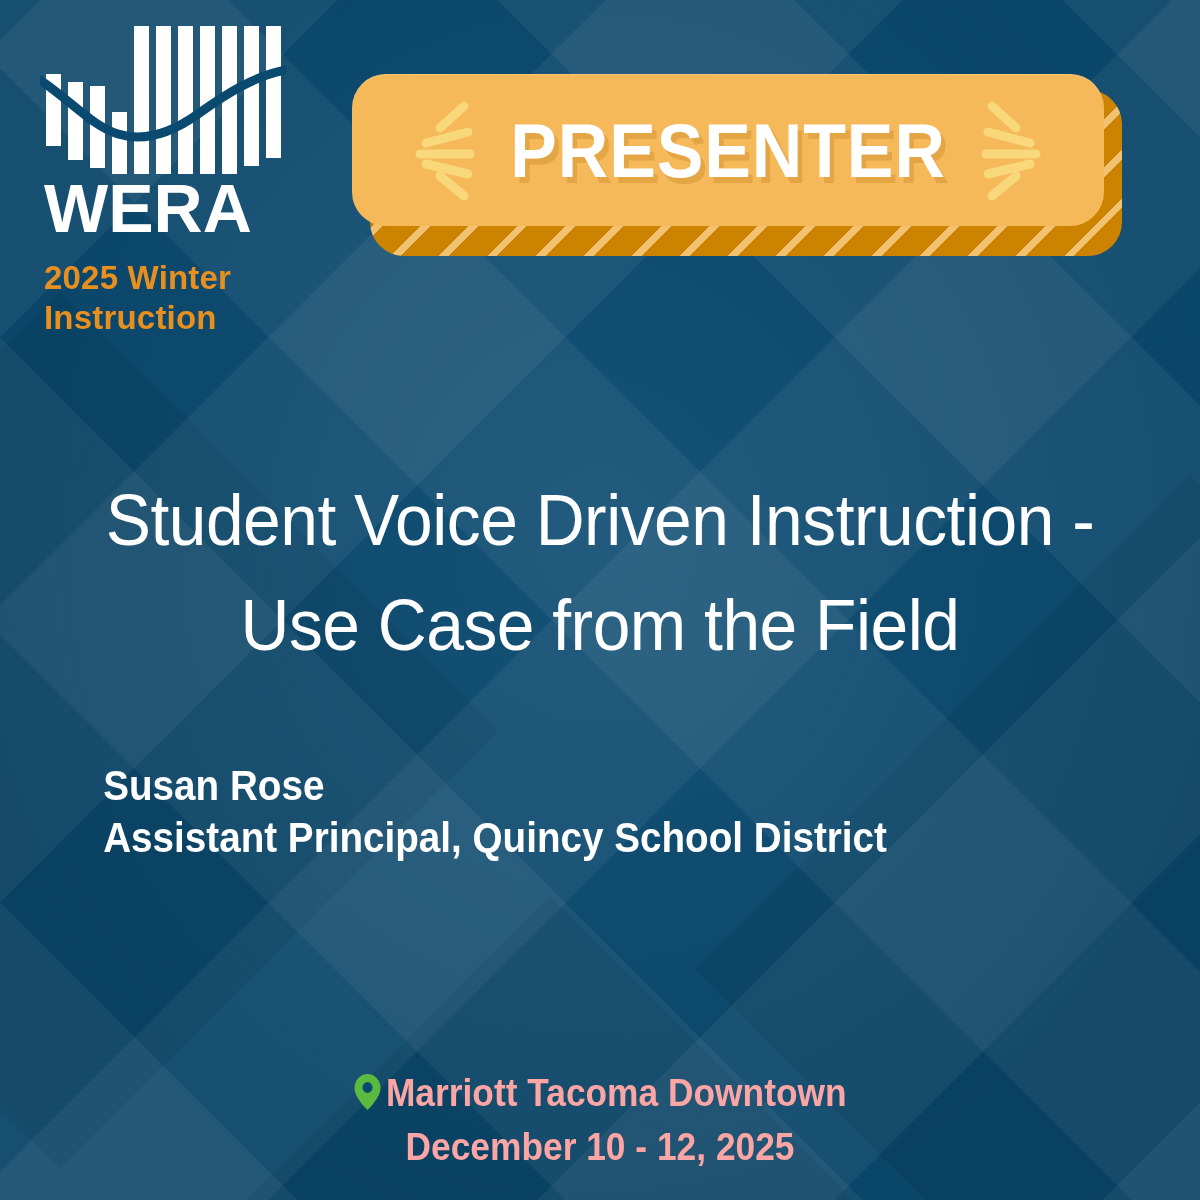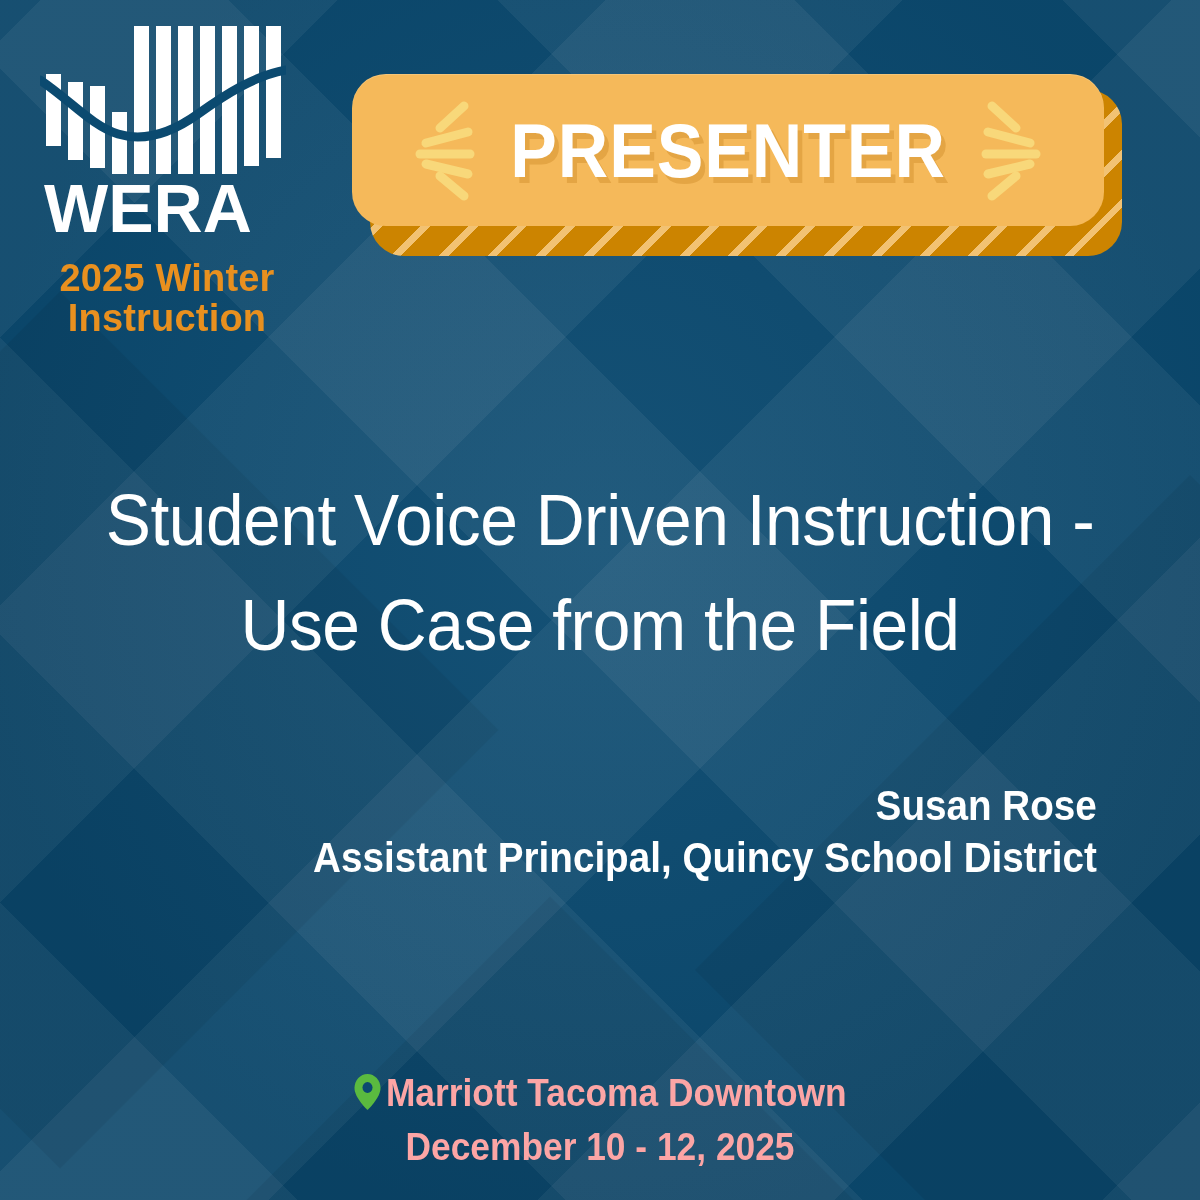--- a/index.html
+++ b/index.html
@@ -87,24 +87,23 @@
   }
   .logo-mark { display: block; }
   .logo-word {
     display: block;
     margin-top: 2px;
     margin-left: 4px;
   }
   .conf-line {
     color: #e8901f;
     font-weight: bold;
-    font-size: 38px;
+    font-size: 33px;
     line-height: 40px;
     letter-spacing: 0.2px;
-    text-align: center;
     width: 246px;
     margin-left: 4px;
     margin-top: 14px;
   }
 
   
   .badge-wrap {
     position: absolute;
     left: 352px;
     top: 74px;
@@ -176,23 +175,23 @@
     font-weight: normal;
     line-height: 105px;
     transform: scaleX(0.94);
     letter-spacing: -0.5px;
   }
 
   
   .presenter {
     position: absolute;
     left: 60px;
-    top: 780px;
+    top: 760px;
     width: 1080px;
-    text-align: right;
+    text-align: left;
     color: #ffffff;
     font-weight: bold;
   }
   .presenter-name {
     font-size: 42px;
     line-height: 52px;
     transform: scaleX(0.92);
   }
   .presenter-role {
     font-size: 42px;

